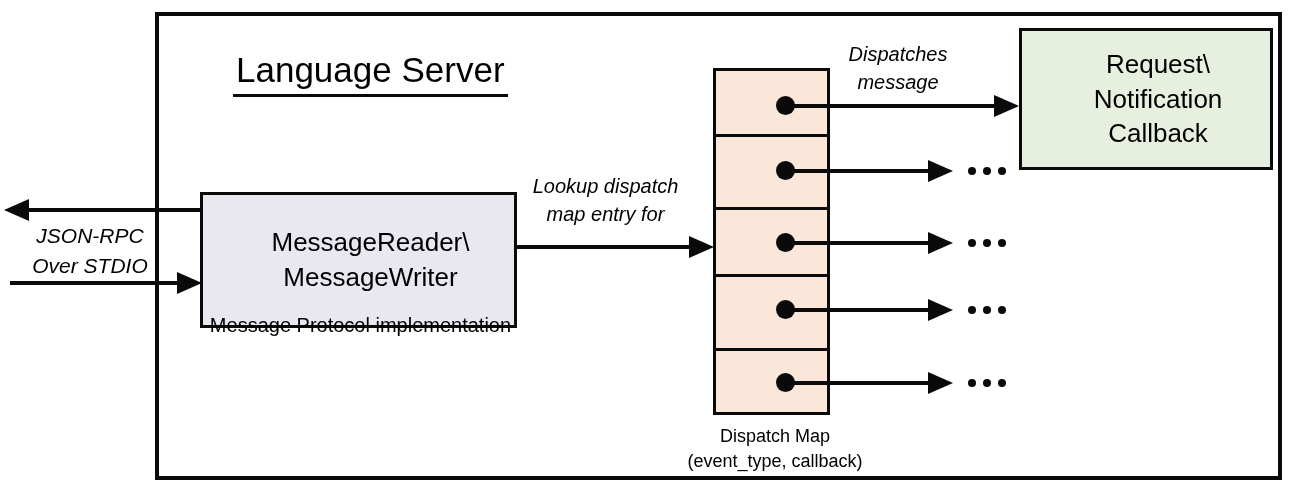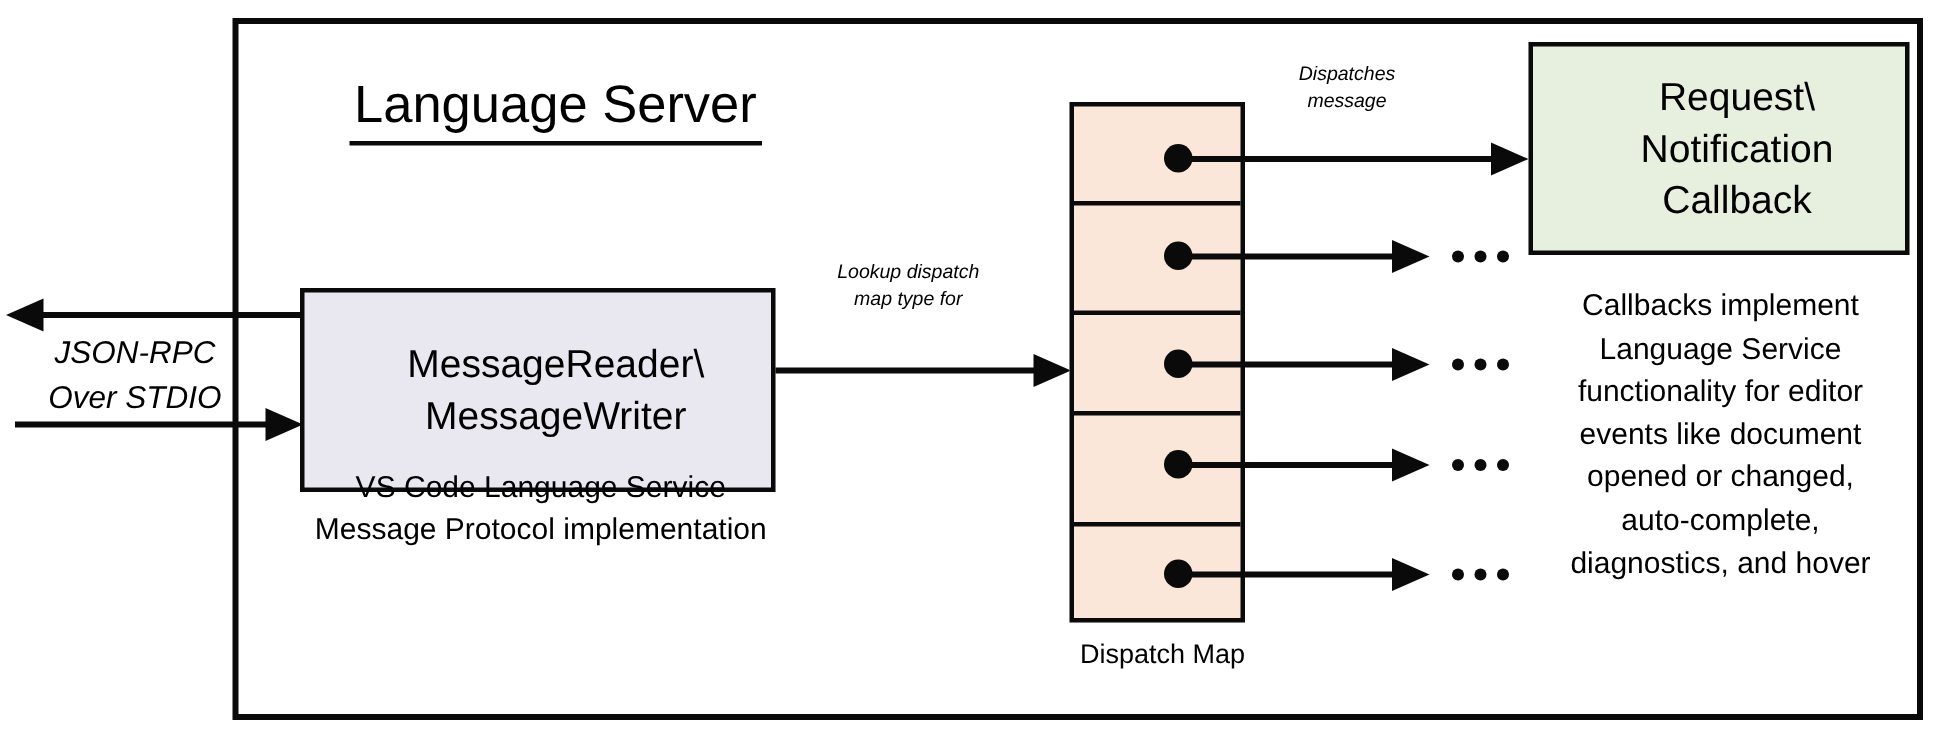--- a/index.html
+++ b/index.html
@@ -51,21 +51,21 @@
     border-top: 11px solid transparent;
     border-bottom: 11px solid transparent;
     border-right: 25px solid #0a0a0a;
   }
   .dot {
     position: absolute; width: 19px; height: 19px;
     border-radius: 50%; background: #0a0a0a;
   }
   .lbl {
     position: absolute; text-align: center;
-    font-style: italic; font-size: 13px; line-height: 1.42;
+    font-style: italic; font-size: 20px; line-height: 1.42;
   }
   .cap {
     position: absolute; text-align: center;
     font-size: 20px; line-height: 1.38;
   }
   .nodetext { font-size: 26px; line-height: 1.33; padding-left: 24px; }
   .ellipsis { position: absolute; display: flex; gap: 7px; align-items: center; }
   .ellipsis i { width: 8px; height: 8px; background: #0a0a0a; border-radius: 50%; }
   .note {
     position: absolute; text-align: center;
@@ -91,27 +91,26 @@
     <div>JSON-RPC</div>
     <div>Over STDIO</div>
   </div>
 
   <div class="box nodetext" style="left: 200px; top: 192px; width: 317px; height: 136px; background: rgb(233, 231, 240);">
     <div>MessageReader\</div>
     <div>MessageWriter</div>
   </div>
 
   <div class="cap" style="left:188px; top:312px; width:345px;">
-    <div>VS Code Language Service</div>
     <div>Message Protocol implementation</div>
   </div>
 
   <div class="lbl" style="left:518px; top:172px; width:175px;">
     <div>Lookup dispatch</div>
-    <div>map type for</div>
+    <div>map entry for</div>
   </div>
 
   <div class="hline" style="left:517px; top:245px; width:173px;"></div>
   <div class="ah-r" style="left:689px; top:236px;"></div>
 
   <div class="box" style="left: 713px; top: 68px; width: 117px; height: 347px; background: rgb(251, 231, 217);"></div>
   <div class="divider" style="left:716px; top:134px; width:111px;"></div>
   <div class="divider" style="left:716px; top:207px; width:111px;"></div>
   <div class="divider" style="left:716px; top:274px; width:111px;"></div>
   <div class="divider" style="left:716px; top:348px; width:111px;"></div>
@@ -161,27 +160,19 @@
     <div>Dispatches</div>
     <div>message</div>
   </div>
 
   <div class="box nodetext" style="left: 1019px; top: 28px; width: 254px; height: 142px; background: rgb(231, 240, 223);">
     <div>Request\</div>
     <div>Notification</div>
     <div>Callback</div>
   </div>
 
-  <div class="note" style="left:1021px; top:190px; width:252px;">
-    <div>Callbacks implement</div>
-    <div>Language Service</div>
-    <div>functionality for editor</div>
-    <div>events like document</div>
-    <div>opened or changed,</div>
-    <div>auto-complete,</div>
-    <div>diagnostics, and hover</div>
-  </div>
 
   <div class="cap" style="left:640px; top:424px; width:270px; font-size:18px;">
     <div>Dispatch Map</div>
+    <div>(event_type, callback)</div>
   </div>
 
 </div>
 
 </body></html>

